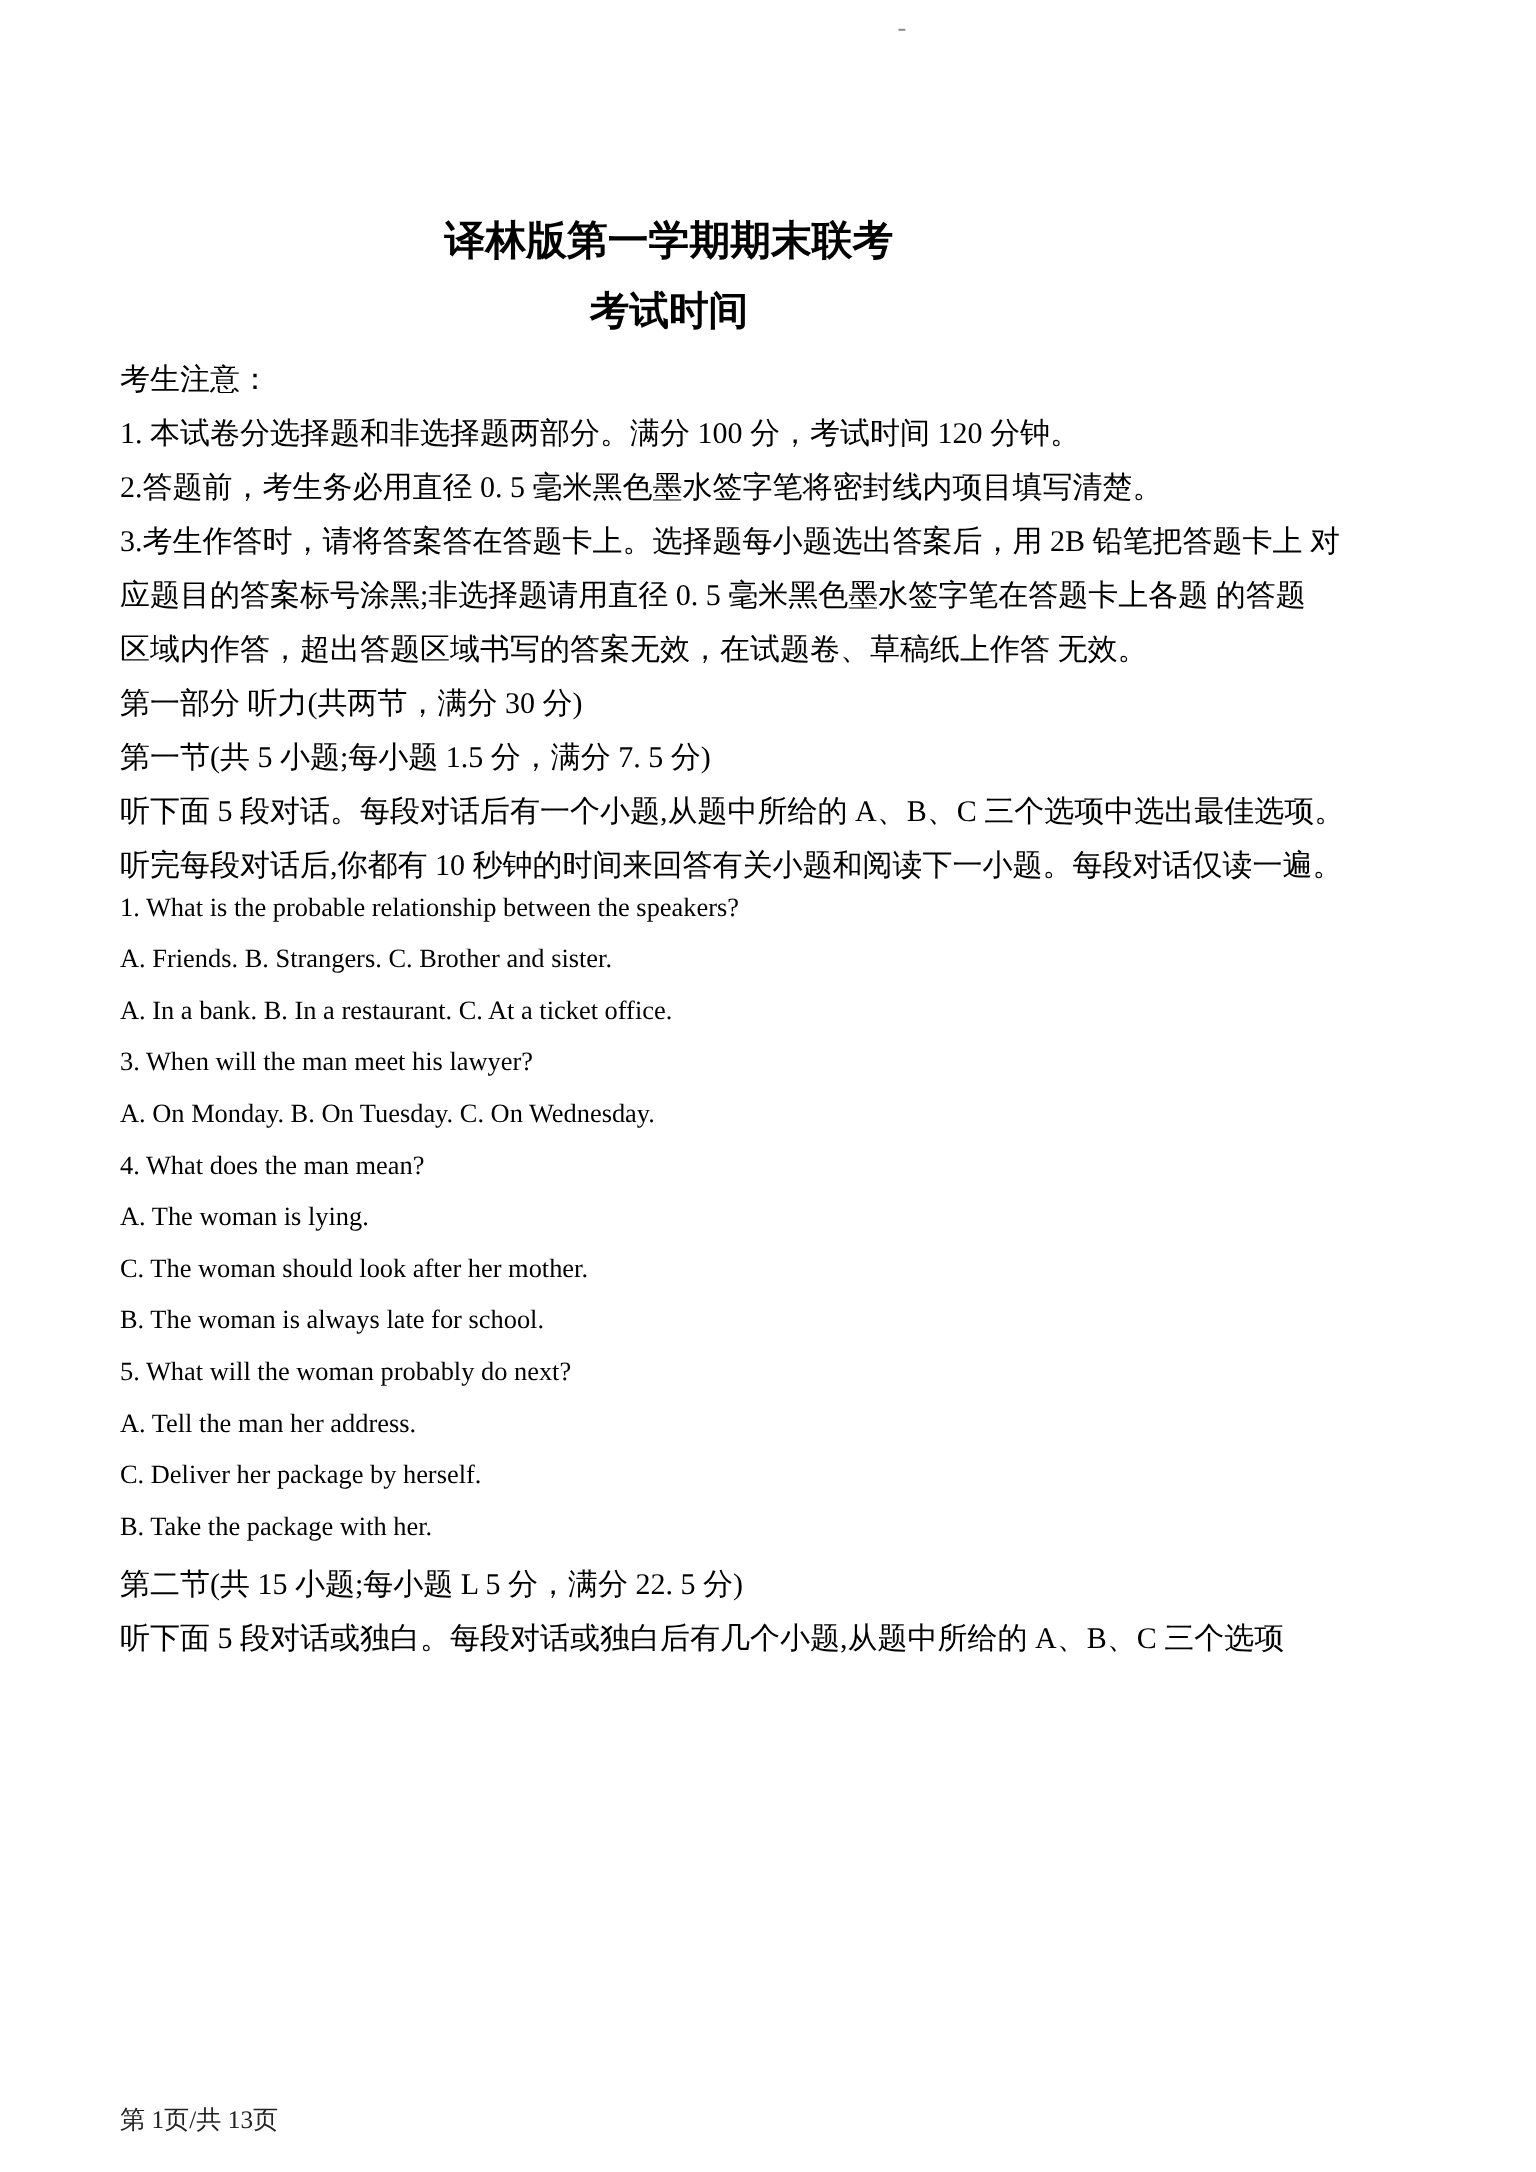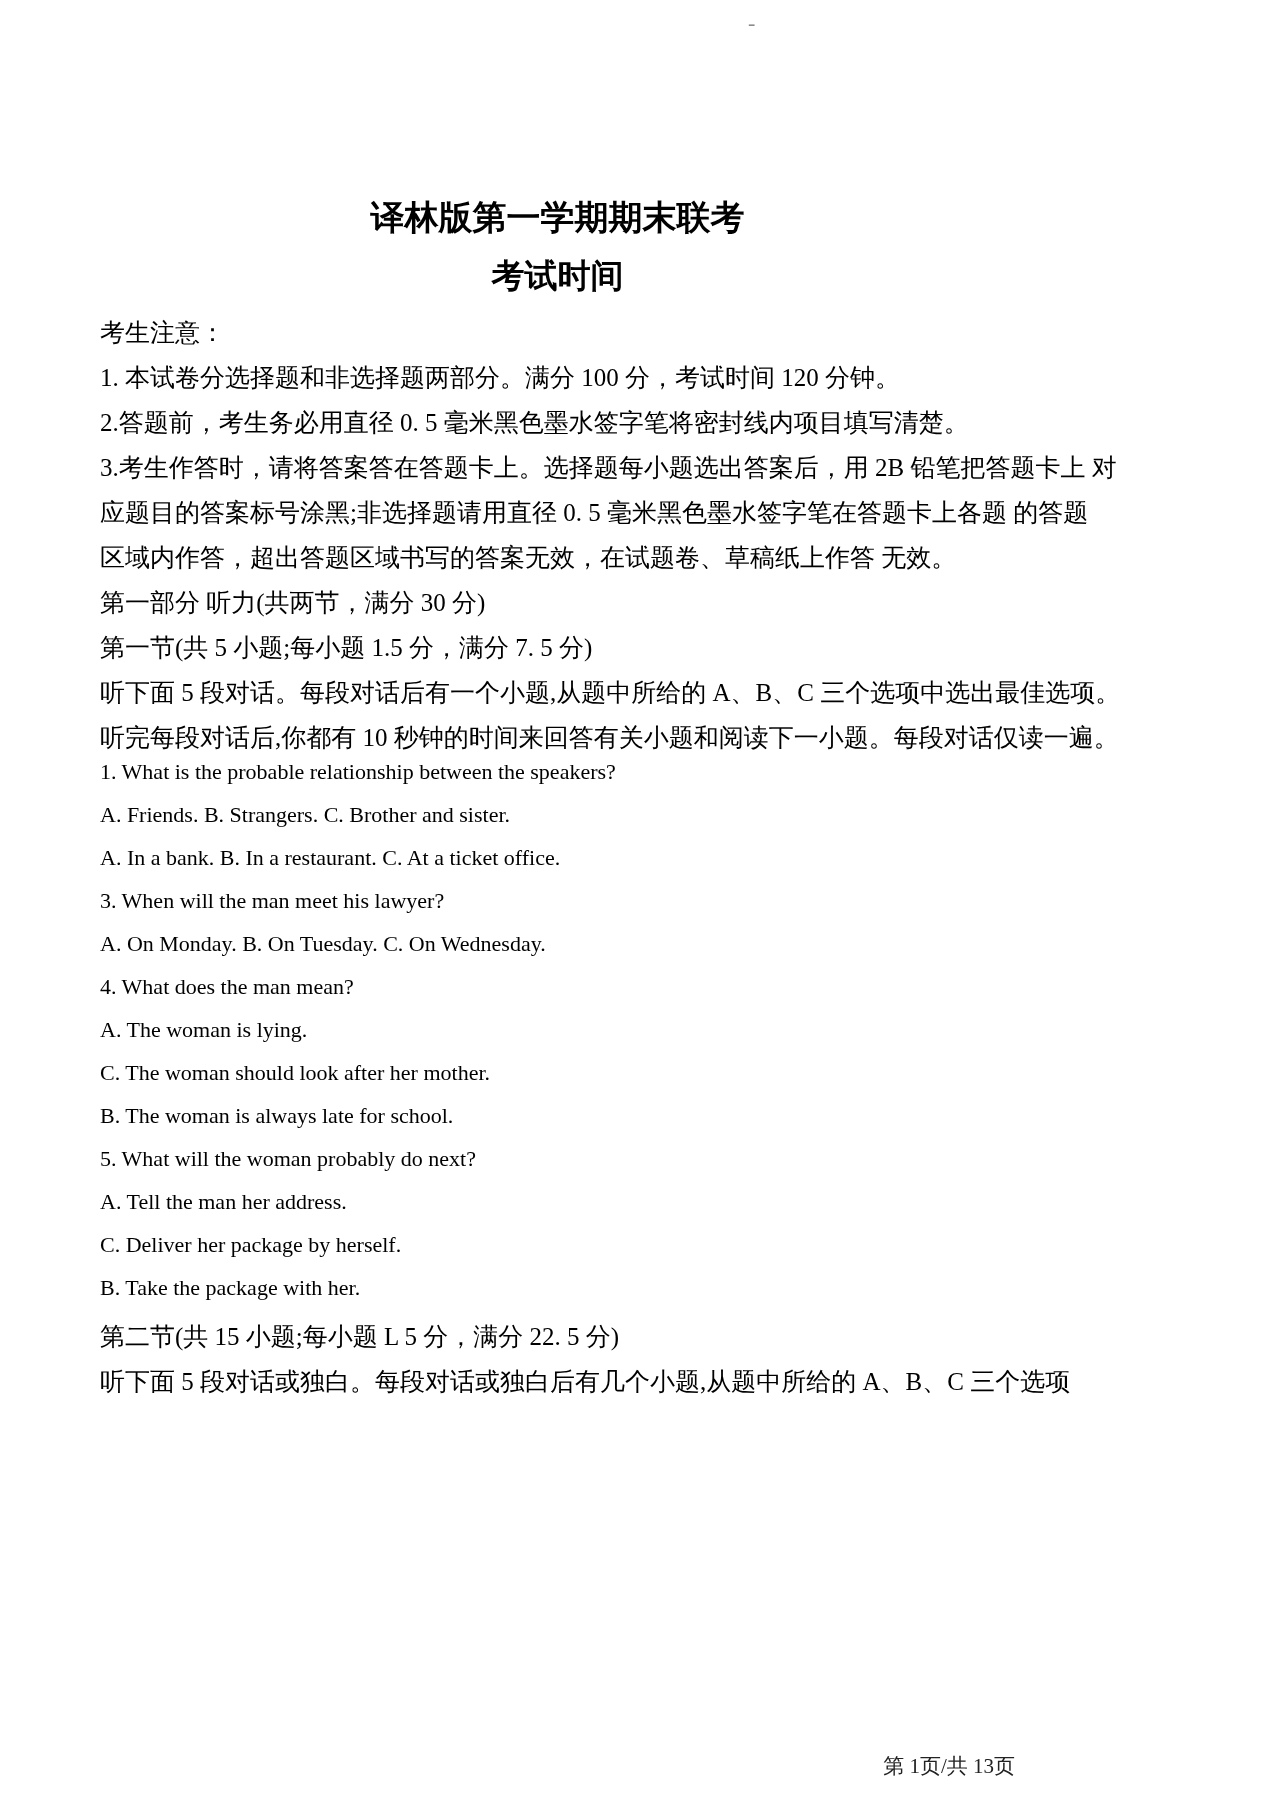--- a/index.html
+++ b/index.html
@@ -12,21 +12,21 @@
     width: 1280px;
     height: 1810px;
     background: #ffffff;
     color: #000000;
     font-family: "Liberation Serif", "DejaVu Serif", serif;
     overflow: hidden;
   }
   .content {
     position: absolute;
     left: 100px;
-    top: 16px;
+    top: 0;
     width: 1095px;
     padding-top: 184px;
   }
   
   .center-col {
     width: 915px;
     text-align: center;
     white-space: nowrap;
   }
   .doc-title {
@@ -62,21 +62,21 @@
     margin-top: -10px;
   }
   .sec2 {
     margin-top: 5px;
   }
   .footer {
     position: absolute;
     left: 100px;
     top: 1752px;
     width: 915px;
-    text-align: right;
+    text-align: left;
     font-size: 21px;
     font-weight: normal;
     color: #222222;
     white-space: nowrap;
   }
   .artifact {
     position: absolute;
     left: 748px;
     top: 12px;
     font-size: 22px;

